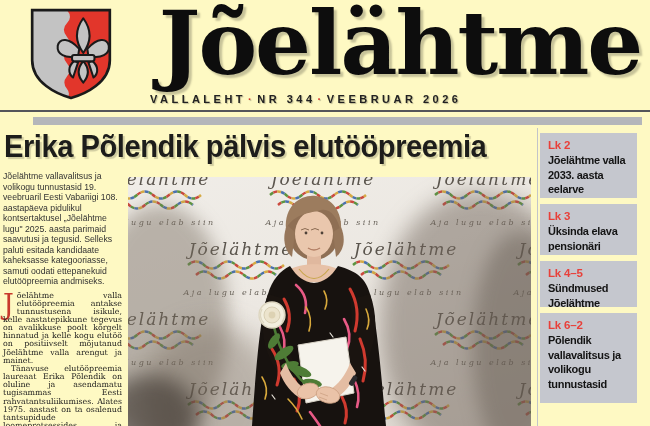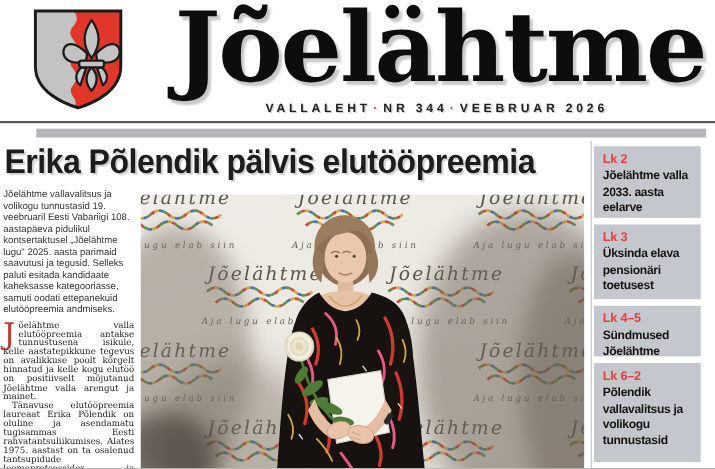--- a/index.html
+++ b/index.html
@@ -1,30 +1,30 @@
 <!DOCTYPE html>
 <html><head>
 <meta charset="utf-8">
 <style>
   html,body{margin:0;padding:0;background:#888;}
   .page{
-    position:relative;width:650px;height:426px;background:#ffffff;
+    position:relative;width:650px;height:426px;background:#fef9c3;
     overflow:hidden;font-family:"Liberation Sans",sans-serif;
     margin:0 auto;
   }
   
   .coa{position:absolute;left:24px;top:7px;width:94px;height:94px;}
   .mast-title{
     position:absolute;left:150px;right:0;top:0;text-align:center;
     font-family:"DejaVu Serif",serif;font-weight:bold;font-size:88px;
     line-height:0.98;letter-spacing:-2px;color:#0d0d0d;white-space:nowrap;
     text-shadow:3px 3px 2px rgba(0,0,0,0.22);
   }
   .mast-tag{
-    position:absolute;left:150px;right:6px;top:93px;text-align:center;
+    position:absolute;left:150px;right:6px;top:93px;
     font-size:11px;font-weight:bold;letter-spacing:3.5px;color:#222;
     text-shadow:1px 1px 1px rgba(0,0,0,0.25);white-space:nowrap;
   }
   .mast-tag .dot{color:#d6362b;padding:0 2px;}
   .rule-thin{position:absolute;left:0;right:0;top:110px;height:2px;background:#54555a;}
   .rule-bar{position:absolute;left:33px;right:8px;top:117px;height:8px;background:#b4b6ba;}
   
   .headline{
     position:absolute;left:4px;top:129px;margin:0;color:#1d1d1b;
     font-size:31px;font-weight:bold;letter-spacing:-0.5px;white-space:nowrap;
@@ -72,21 +72,21 @@
     margin-bottom:6px;overflow:hidden;
   }
   .toc-box .pg{
     font-size:11.5px;font-weight:bold;color:#e8403a;letter-spacing:-0.2px;
     margin-bottom:2px;
   }
   .toc-box .tt{
     font-size:11px;font-weight:bold;color:#141414;line-height:14.5px;
     letter-spacing:-0.3px;
   }
-  .b1{height:65px;}.b2{height:68px;}.b3{height:46px;}.b4{height:90px;margin-bottom:0;}
+  .b1{height:65px;}.b2{height:51px;}.b3{height:46px;}.b4{height:90px;margin-bottom:0;}
 </style>
 </head>
 <body>
 
 <div class="page">
 
   <svg width="0" height="0" style="position:absolute">
     <defs>
       <g id="waves" fill="none" stroke-width="2.4" stroke-linecap="butt">
         <path d="M22,26 q8,-7 16,0 t16,0 t16,0 t16,0 t16,0 t16,0" stroke="#4e8c2f" stroke-dasharray="4 12"></path>

